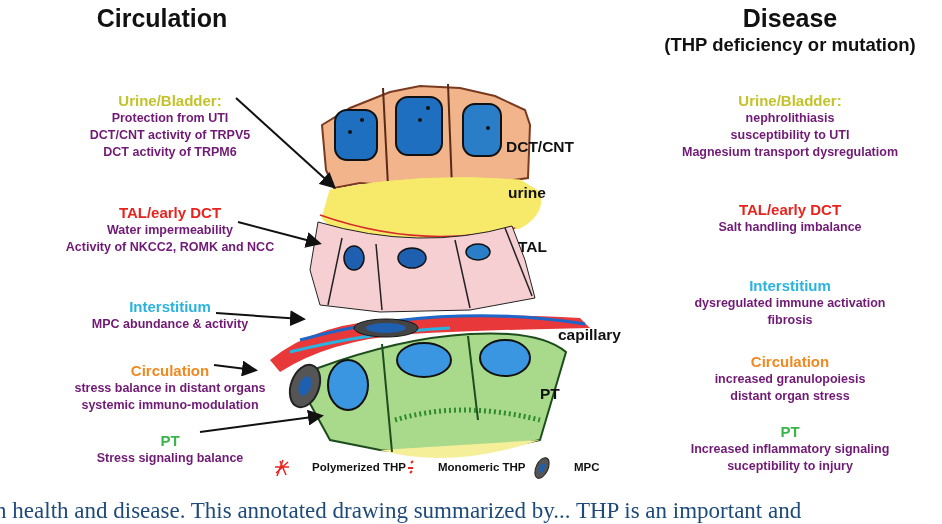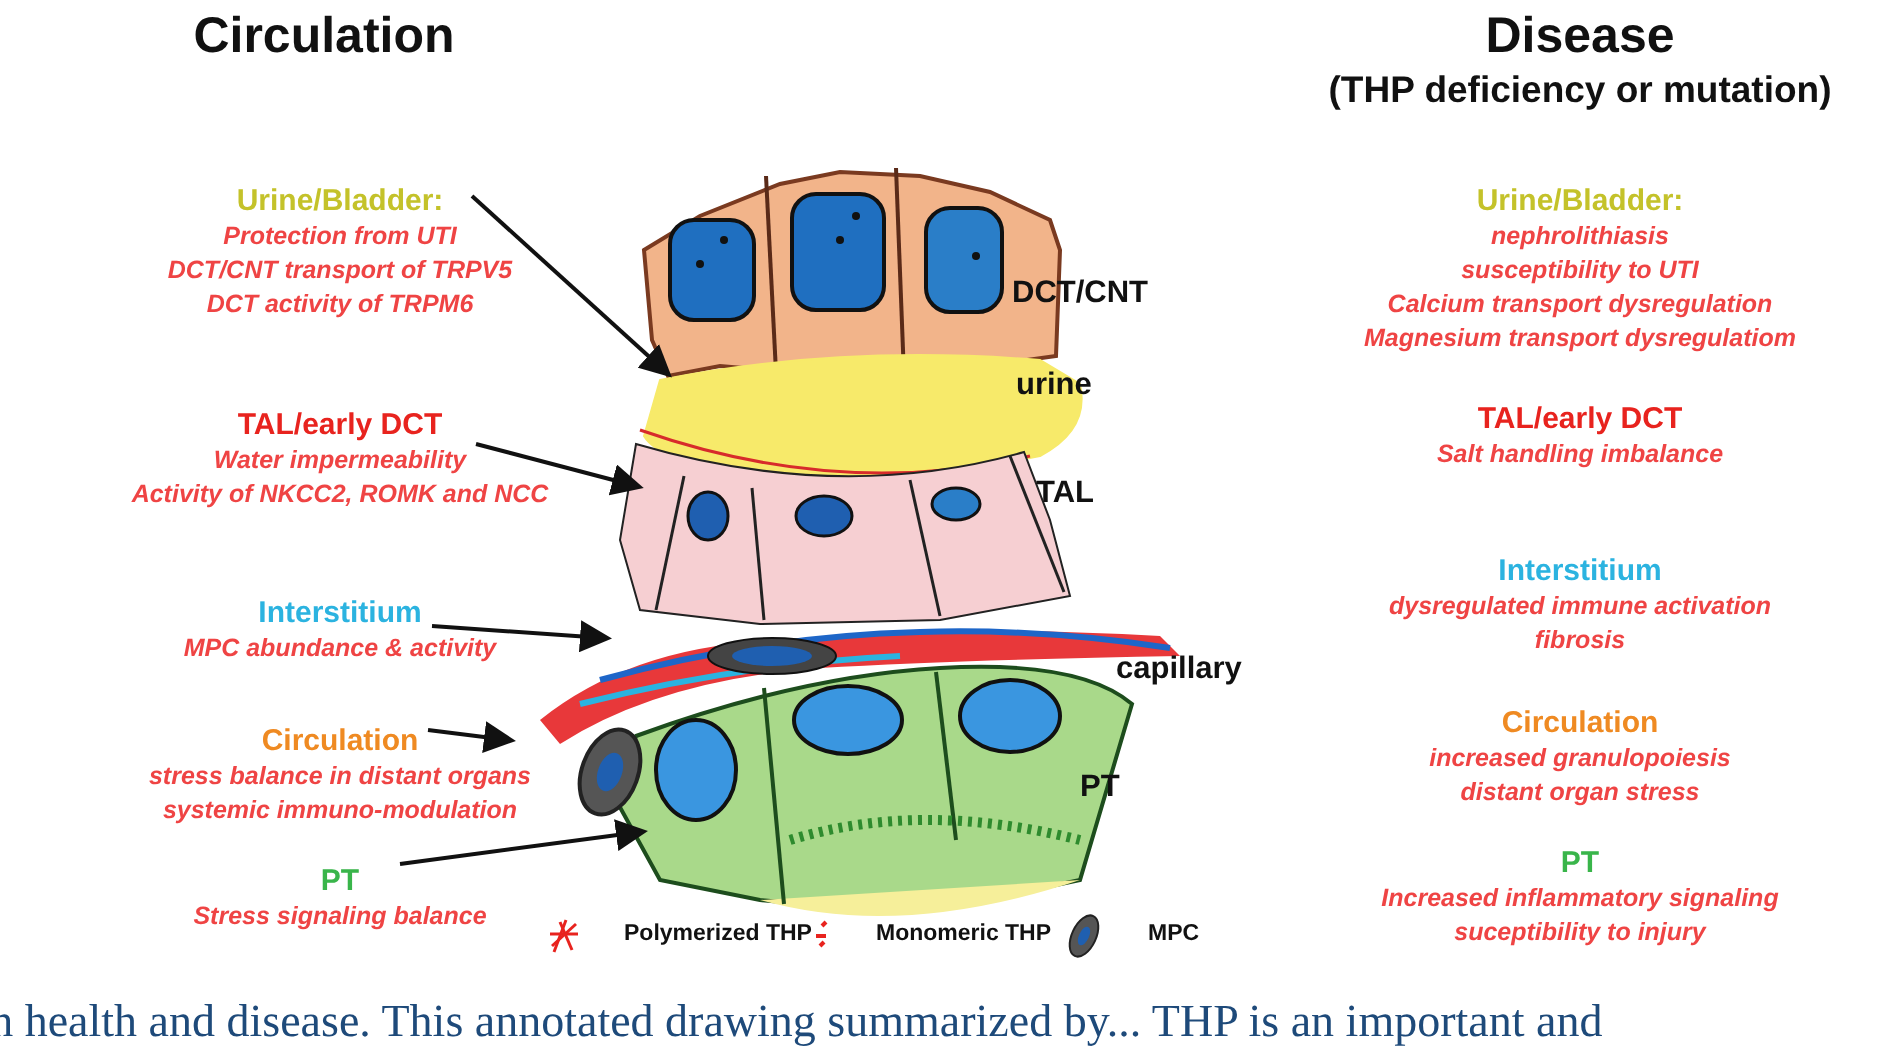--- a/index.html
+++ b/index.html
@@ -8,21 +8,21 @@
     font-family: "Liberation Sans", "DejaVu Sans", sans-serif;
     position: relative; color: #111;
   }
   .abs { position: absolute; }
   .heading { font-weight: bold; color: #111; text-align: center; white-space: nowrap; }
   .h-home { left: 72px; top: 4px; width: 180px; font-size: 25px; }
   .h-dis { left: 640px; top: 4px; width: 300px; font-size: 25px; }
   .h-dis-sub { left: 640px; top: 34px; width: 300px; font-size: 18.5px; }
   .block { text-align: center; white-space: nowrap; font-weight: bold; }
   .block .title { font-size: 15px; line-height: 19px; }
-  .block .line { font-size: 12.5px; line-height: 17px; color: #ef4444; font-style: italic; }
+  .block .line { font-size: 12.5px; line-height: 17px; color: #701a75; }
   .left-col { left: 40px; width: 260px; }
   .right-col { left: 640px; width: 300px; }
   .lbl { font-weight: bold; font-size: 15.5px; white-space: nowrap; color: #111; }
   .legend-text { font-weight: bold; font-size: 11.5px; white-space: nowrap; color: #111; margin-left: 21px; }
   .caption {
     left: -26px; top: 496px; width: 1000px; white-space: nowrap;
     font-family: "Liberation Serif", "DejaVu Serif", serif; font-size: 23px;
     color: #1e4a7a; line-height: 30px;
   }
   svg#art { position: absolute; left: 0; top: 0; }
@@ -113,21 +113,21 @@
   </g>
 </svg>
 
 <div class="abs heading h-home">Circulation</div>
 <div class="abs heading h-dis">Disease</div>
 <div class="abs heading h-dis-sub">(THP deficiency or mutation)</div>
 
 <div class="abs block left-col" style="top:91px">
   <div class="title" style="color:#c4c22a">Urine/Bladder:</div>
   <div class="line">Protection from UTI</div>
-  <div class="line">DCT/CNT transport of TRPV5</div>
+  <div class="line">DCT/CNT activity of TRPV5</div>
   <div class="line">DCT activity of TRPM6</div>
 </div>
 <div class="abs block left-col" style="top:203px">
   <div class="title" style="color:#e8231e">TAL/early DCT</div>
   <div class="line">Water impermeability</div>
   <div class="line">Activity of NKCC2, ROMK and NCC</div>
 </div>
 <div class="abs block left-col" style="top:297px">
   <div class="title" style="color:#2bb3e0">Interstitium</div>
   <div class="line">MPC abundance &amp; activity</div>
@@ -139,21 +139,20 @@
 </div>
 <div class="abs block left-col" style="top:431px">
   <div class="title" style="color:#39b54a">PT</div>
   <div class="line">Stress signaling balance</div>
 </div>
 
 <div class="abs block right-col" style="top:91px">
   <div class="title" style="color:#c4c22a">Urine/Bladder:</div>
   <div class="line">nephrolithiasis</div>
   <div class="line">susceptibility to UTI</div>
-  <div class="line">Calcium transport dysregulation</div>
   <div class="line">Magnesium transport dysregulatiom</div>
 </div>
 <div class="abs block right-col" style="top:200px">
   <div class="title" style="color:#e8231e">TAL/early DCT</div>
   <div class="line">Salt handling imbalance</div>
 </div>
 <div class="abs block right-col" style="top:276px">
   <div class="title" style="color:#2bb3e0">Interstitium</div>
   <div class="line">dysregulated immune activation</div>
   <div class="line">fibrosis</div>

